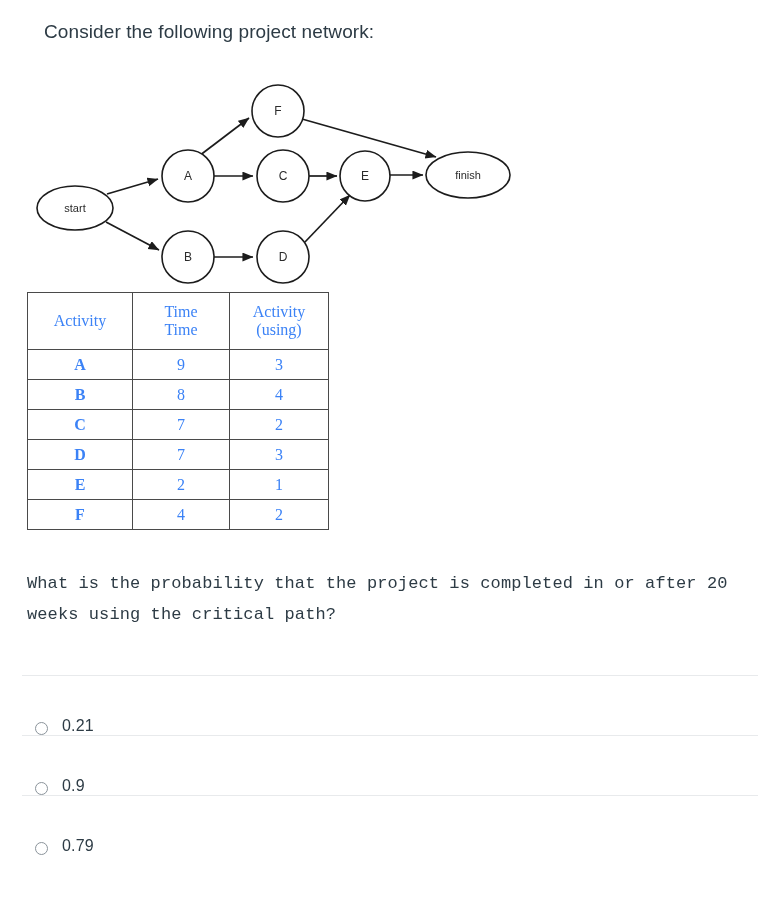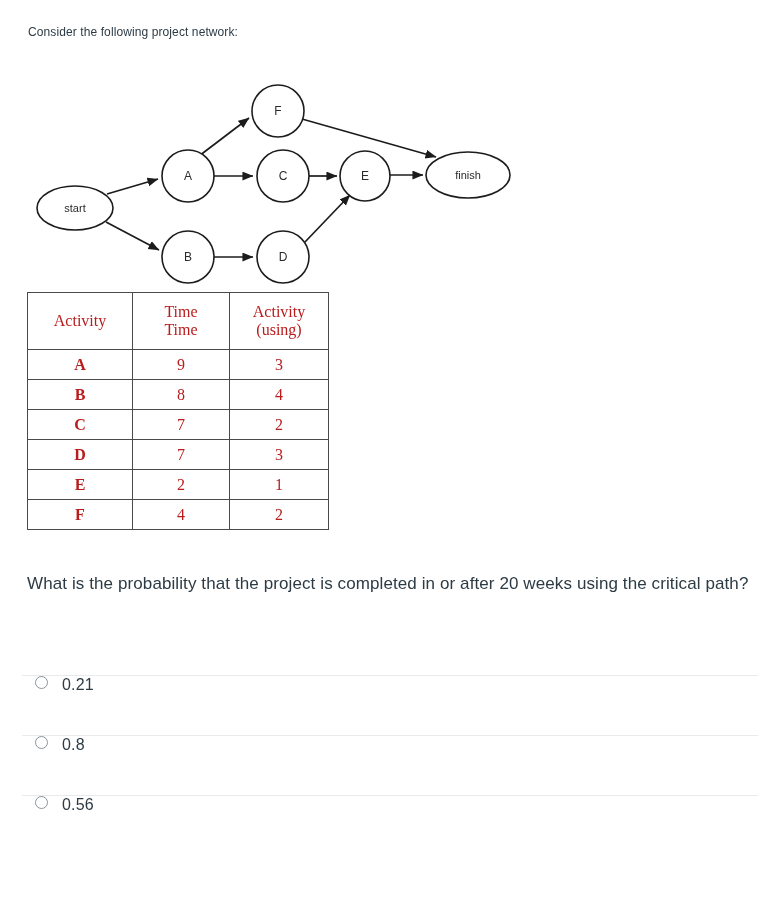--- a/index.html
+++ b/index.html
@@ -12,23 +12,23 @@
     height: 920px;
     position: relative;
     font-family: "Liberation Sans", sans-serif;
     color: #2d3b45;
     overflow: hidden;
   }
 
   
   .prompt-intro {
     position: absolute;
-    left: 28px;
+    left: 44px;
     top: 20px;
-    font-size: 12px;
+    font-size: 19px;
     line-height: 24px;
     color: #2d3b45;
     letter-spacing: 0.1px;
   }
 
   
   .diagram-wrap {
     position: absolute;
     left: 0px;
     top: 72px;
@@ -55,21 +55,21 @@
     fill: none;
   }
 
   
   .data-table {
     position: absolute;
     left: 27px;
     top: 292px;
     border-collapse: collapse;
     font-family: "Liberation Serif", serif;
-    color: #b91c1c;
+    color: #3b82f6;
     background: #ffffff;
   }
   .data-table th,
   .data-table td {
     border: 1px solid #4a4a4a;
     text-align: center;
     vertical-align: middle;
     padding: 0;
   }
   .data-table th {
@@ -90,36 +90,37 @@
   
   .question-text {
     position: absolute;
     left: 27px;
     top: 568px;
     width: 730px;
     font-size: 17px;
     line-height: 31px;
     color: #2d3b45;
     letter-spacing: 0.1px;
+    font-family: Liberation Mono, monospace;
   }
 
   
   .answers {
     position: absolute;
     left: 0;
     top: 675px;
     width: 780px;
   }
   .answer-row {
     position: relative;
     height: 59px;
     border-top: 1px solid #e8eaec;
     margin: 0 22px;
     display: flex;
-    align-items: flex-start;
+    align-items: flex-end;
   }
   .radio-mark {
     width: 13px;
     height: 13px;
     border: 1.4px solid #8b949b;
     border-radius: 50%;
     background: #ffffff;
     box-sizing: border-box;
     flex: 0 0 auto;
     margin-left: 13px;
@@ -252,19 +253,19 @@
 
 <div class="question-text">What is the probability that the project is completed in or after 20 weeks using the critical path?</div>
 
 <div class="answers">
   <div class="answer-row">
     <span class="radio-mark"></span>
     <span class="answer-label">0.21</span>
   </div>
   <div class="answer-row">
     <span class="radio-mark"></span>
-    <span class="answer-label">0.8</span>
+    <span class="answer-label">0.9</span>
   </div>
   <div class="answer-row">
     <span class="radio-mark"></span>
-    <span class="answer-label">0.56</span>
+    <span class="answer-label">0.79</span>
   </div>
 </div>
 
 </body></html>

